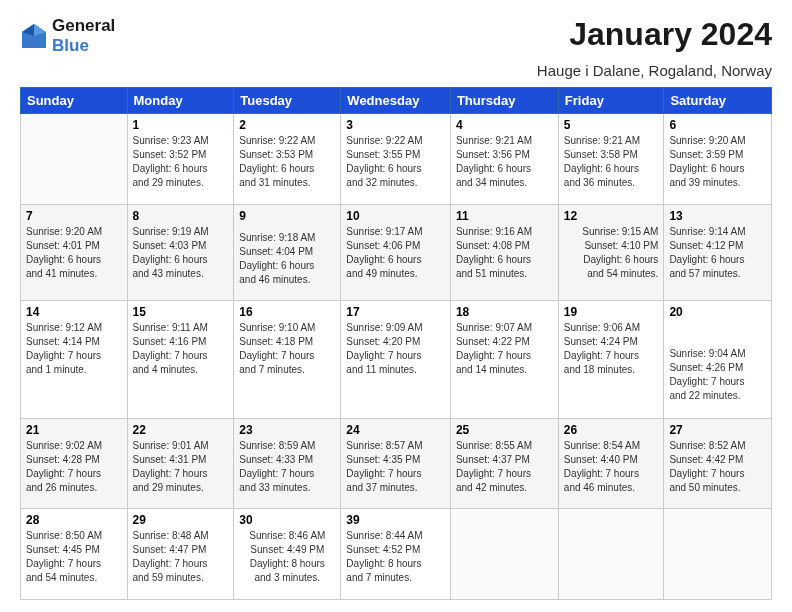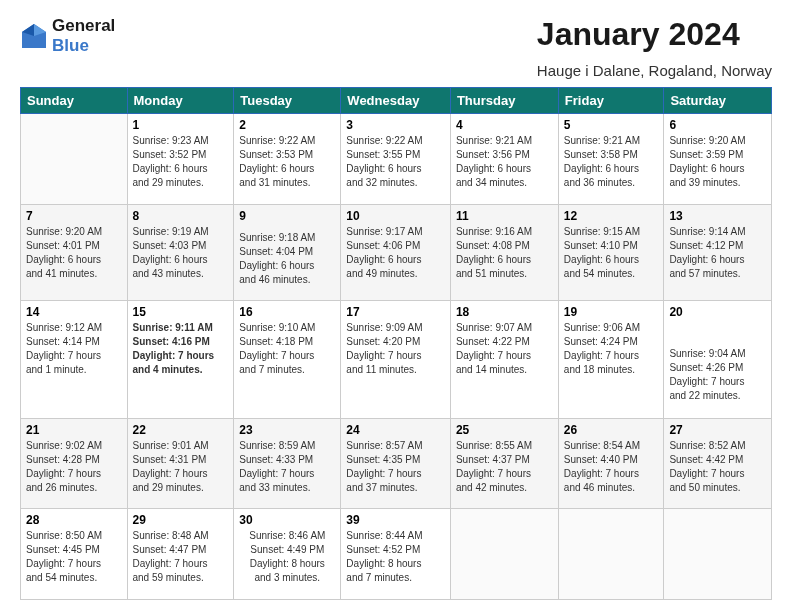--- a/index.html
+++ b/index.html
@@ -26,39 +26,40 @@
     .logo {
       display: flex;
       align-items: center;
       gap: 4px;
     }
     .logo-icon {
       width: 28px;
       height: 28px;
     }
     .title-block {
+      text-align: right;
     }
     .month-year {
       font-size: 32px;
       font-weight: bold;
       color: #1a1a1a;
     }
     .location {
       font-size: 15px;
       color: #333;
       margin-top: 9px;
     }
     .calendar {
       flex: 1;
       border-collapse: collapse;
       width: 100%;
       font-size: 11px;
     }
     .calendar th {
-      background-color: #0f766e;
+      background-color: #1d4ed8;
       color: #fff;
       padding: 5px 6px;
       text-align: left;
       font-size: 13px;
       font-weight: bold;
       border: 1px solid #2a68b9;
     }
     .calendar td {
       border: 1px solid #ccc;
       vertical-align: top;
@@ -196,21 +197,21 @@
           </td>
           <td>
             <span class="day-num">11</span>
             <div class="cell-content" style="white-space: pre-line;">Sunrise: 9:16 AM
 Sunset: 4:08 PM
 Daylight: 6 hours
 and 51 minutes.</div>
           </td>
           <td>
             <span class="day-num">12</span>
-            <div class="cell-content" style="white-space: pre-line;">Sunrise: 9:15 AM
+            <div class="cell-content" style="white-space: pre-line; text-align: right;">Sunrise: 9:15 AM
 Sunset: 4:10 PM
 Daylight: 6 hours
 and 54 minutes.</div>
           </td>
           <td>
             <span class="day-num">13</span>
             <div class="cell-content" style="white-space: pre-line;">Sunrise: 9:14 AM
 Sunset: 4:12 PM
 Daylight: 6 hours
 and 57 minutes.</div>
@@ -219,21 +220,21 @@
         <tr>
           <td>
             <span class="day-num">14</span>
             <div class="cell-content" style="white-space: pre-line;">Sunrise: 9:12 AM
 Sunset: 4:14 PM
 Daylight: 7 hours
 and 1 minute.</div>
           </td>
           <td>
             <span class="day-num">15</span>
-            <div class="cell-content" style="white-space: pre-line; font-weight: bold;">Sunrise: 9:11 AM
+            <div class="cell-content" style="white-space: pre-line;">Sunrise: 9:11 AM
 Sunset: 4:16 PM
 Daylight: 7 hours
 and 4 minutes.</div>
           </td>
           <td>
             <span class="day-num">16</span>
             <div class="cell-content" style="white-space: pre-line;">Sunrise: 9:10 AM
 Sunset: 4:18 PM
 Daylight: 7 hours
 and 7 minutes.</div>

